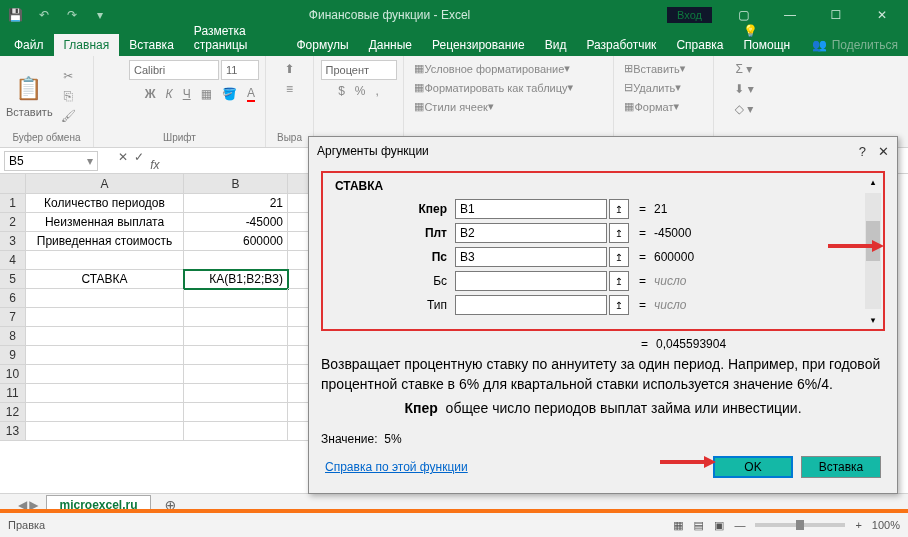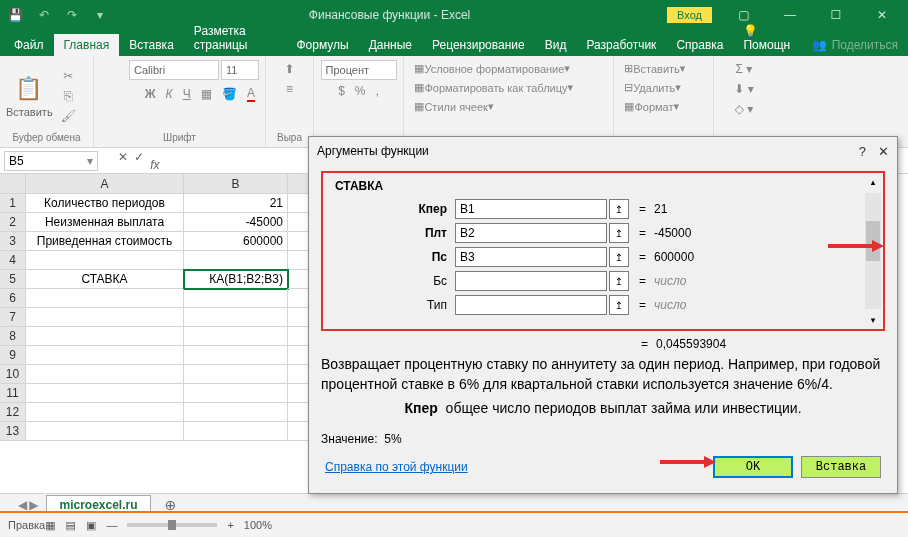--- a/index.html
+++ b/index.html
@@ -3,21 +3,21 @@
 <meta charset="utf-8">
 <style>
 * { box-sizing: border-box; margin: 0; padding: 0; font-family: 'Segoe UI', Tahoma, sans-serif; }
 body { width: 908px; height: 537px; background: #fff; overflow: hidden; position: relative; font-size: 12px; }
 
 .titlebar { height: 30px; background: #0d7a3e; color: #fff; display: flex; align-items: center; justify-content: space-between; padding: 0 4px; }
 .titlebar-left { display: flex; gap: 4px; align-items: center; }
 .qat-btn { width: 24px; height: 24px; display: flex; align-items: center; justify-content: center; color: #a8d4bb; cursor: pointer; }
 .titlebar-center { flex: 1; text-align: center; color: #d0e8dc; font-size: 12px; }
 .titlebar-right { display: flex; gap: 2px; align-items: center; }
-.login-btn { background: #fde047; color: #0d7a3e; padding: 2px 10px; font-size: 11px; margin-right: 8px; }
+.login-btn { background: #0f172a; color: #0d7a3e; padding: 2px 10px; font-size: 11px; margin-right: 8px; }
 .win-btn { width: 44px; height: 28px; display: flex; align-items: center; justify-content: center; color: #d0e8dc; cursor: pointer; }
 
 .ribbon-tabs { height: 26px; background: #0d7a3e; display: flex; align-items: flex-end; padding-left: 4px; }
 .rtab { padding: 4px 10px; color: #fff; font-size: 12px; cursor: pointer; }
 .rtab.active { background: #f3f3f3; color: #0d7a3e; }
 .share-btn { margin-left: auto; color: #7fb394; padding: 4px 10px; display: flex; align-items: center; gap: 4px; }
 
 .ribbon { height: 92px; background: #f3f3f3; border-bottom: 1px solid #d4d4d4; display: flex; }
 .rgroup { border-right: 1px solid #e0e0e0; padding: 4px 6px; display: flex; flex-direction: column; justify-content: space-between; }
 .rgroup-label { text-align: center; font-size: 10px; color: #777; }
@@ -41,21 +41,21 @@
 .cell { border-right: 1px solid #d4d4d4; border-bottom: 1px solid #d4d4d4; padding: 0 4px; font-size: 12px; line-height: 19px; overflow: hidden; white-space: nowrap; text-align: center; }
 .cell.r { text-align: right; }
 .cell.active { outline: 2px solid #0d7a3e; outline-offset: -1px; }
 .colA { width: 158px; } .colB { width: 104px; } .colC { width: 64px; }
 
 .sheet-tabs { position: absolute; bottom: 22px; left: 0; right: 0; height: 22px; background: #f3f3f3; border-top: 1px solid #d4d4d4; display: flex; align-items: center; padding-left: 18px; gap: 8px; }
 .stab-nav { display: flex; gap: 2px; color: #888; }
 .stab { background: #fff; border: 1px solid #aaa; border-bottom: none; padding: 2px 12px; font-size: 12px; color: #0d7a3e; font-weight: bold; }
 .stab-add { color: #666; padding: 0 6px; font-size: 14px; }
 
-.statusbar { position: absolute; bottom: 0; left: 0; right: 0; height: 22px; background: #f3f3f3; border-top: 2px solid #f97316; display: flex; align-items: center; padding: 12px 8px; font-size: 11px; color: #555; }
+.statusbar { position: absolute; bottom: 0; left: 0; right: 0; height: 22px; background: #f3f3f3; border-top: 4px solid #f97316; display: flex; align-items: center; padding: 12px 8px; font-size: 11px; color: #555; justify-content: space-between; }
 .status-right { display: flex; align-items: center; gap: 10px; }
 .zoom-slider { width: 90px; height: 4px; background: #ccc; position: relative; }
 .zoom-thumb { position: absolute; left: 50%; top: -3px; width: 8px; height: 10px; background: #888; transform: translateX(-50%); }
 
 .dialog { position: absolute; left: 308px; top: 136px; width: 590px; height: 358px; background: #f0f0f0; border: 1px solid #8a8a8a; box-shadow: 2px 2px 6px rgba(0,0,0,0.3); }
 .dlg-title { height: 28px; display: flex; align-items: center; justify-content: space-between; padding: 0 8px; font-size: 12px; }
 .dlg-title-btns { display: flex; gap: 12px; font-size: 13px; color: #333; }
 .dlg-body { padding: 6px 12px; }
 .dlg-highlight { border: 2px solid #e03030; padding: 6px 12px 10px; position: relative; }
 .dlg-fn { font-weight: bold; font-size: 12px; margin-bottom: 6px; }
@@ -70,21 +70,21 @@
 .dlg-scroll { position: absolute; right: 2px; top: 4px; bottom: 4px; width: 16px; background: #f0f0f0; }
 .dlg-scroll-track { position: absolute; top: 16px; bottom: 16px; left: 0; right: 0; background: #e4e4e4; }
 .dlg-scroll-thumb { position: absolute; top: 28px; left: 1px; right: 1px; height: 40px; background: #c2c2c2; }
 .dlg-result-row { display: flex; margin: 6px 0 4px; font-size: 12px; }
 .dlg-desc { font-size: 14px; margin: 4px 0; line-height: 1.4; }
 .dlg-param { font-size: 14px; margin: 6px 0 16px; text-align: center; }
 .dlg-value { font-size: 12px; margin: 10px 0; }
 .dlg-footer { display: flex; align-items: center; justify-content: space-between; padding: 0 4px 4px; }
 .dlg-link { color: #0066cc; text-decoration: underline; font-size: 12px; cursor: pointer; }
 .dlg-btns { display: flex; gap: 8px; }
-.dlg-btn { width: 80px; height: 22px; border: 1px solid #888; background: #bef264; font-size: 12px; cursor: pointer; font-family: Liberation Mono, monospace; }
+.dlg-btn { width: 80px; height: 22px; border: 1px solid #888; background: #14b8a6; font-size: 12px; cursor: pointer; }
 .dlg-btn.primary { border: 2px solid #0078d4; }
 
 .arrow-red { position: absolute; pointer-events: none; }
 .arrow-red svg { display: block; }
 </style>
 </head>
 <body>
 
 <div class="titlebar">
   <div class="titlebar-left">

